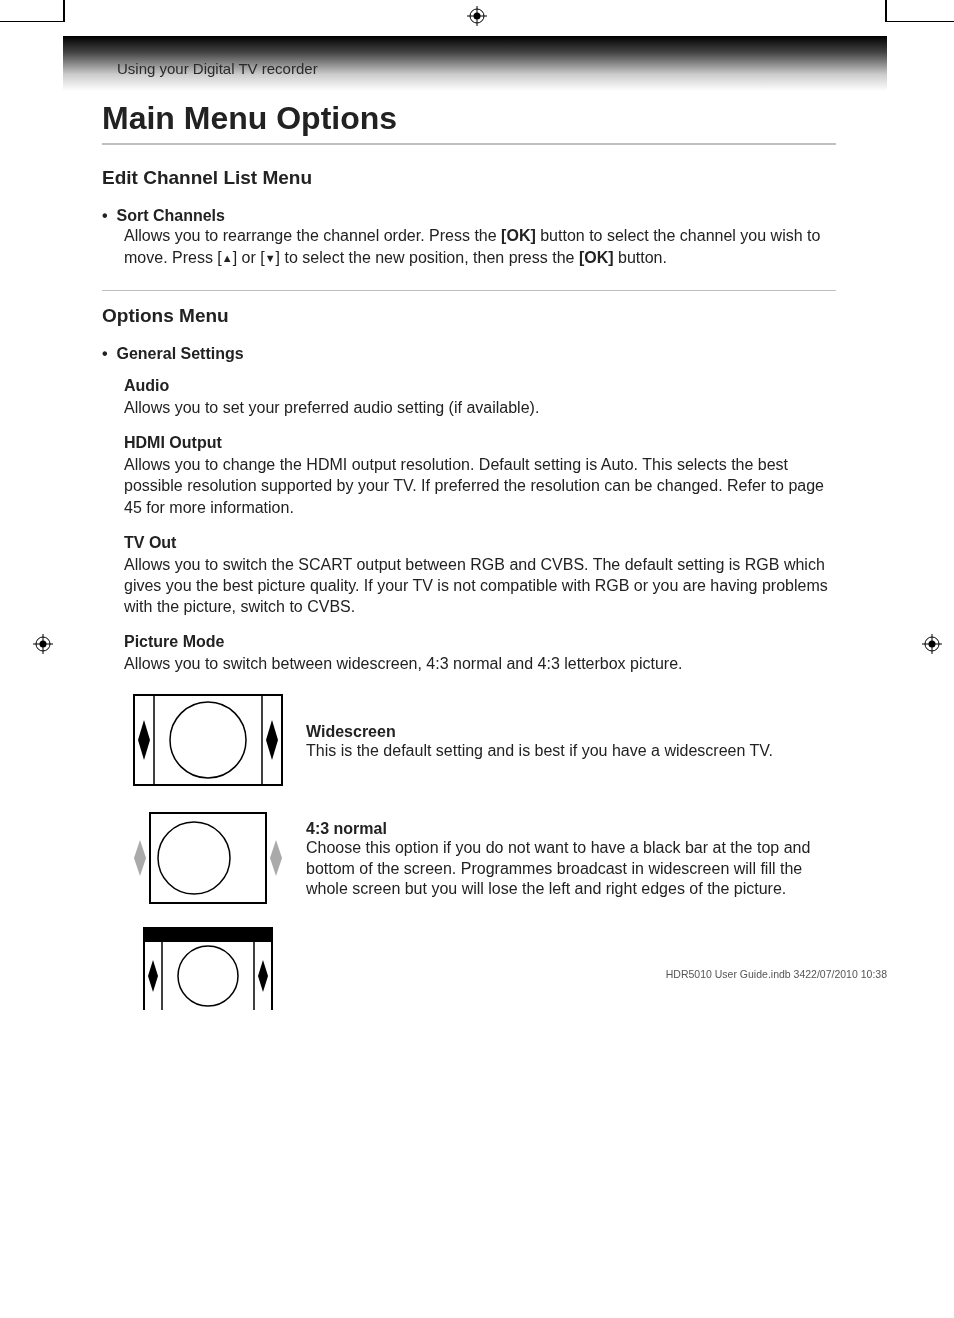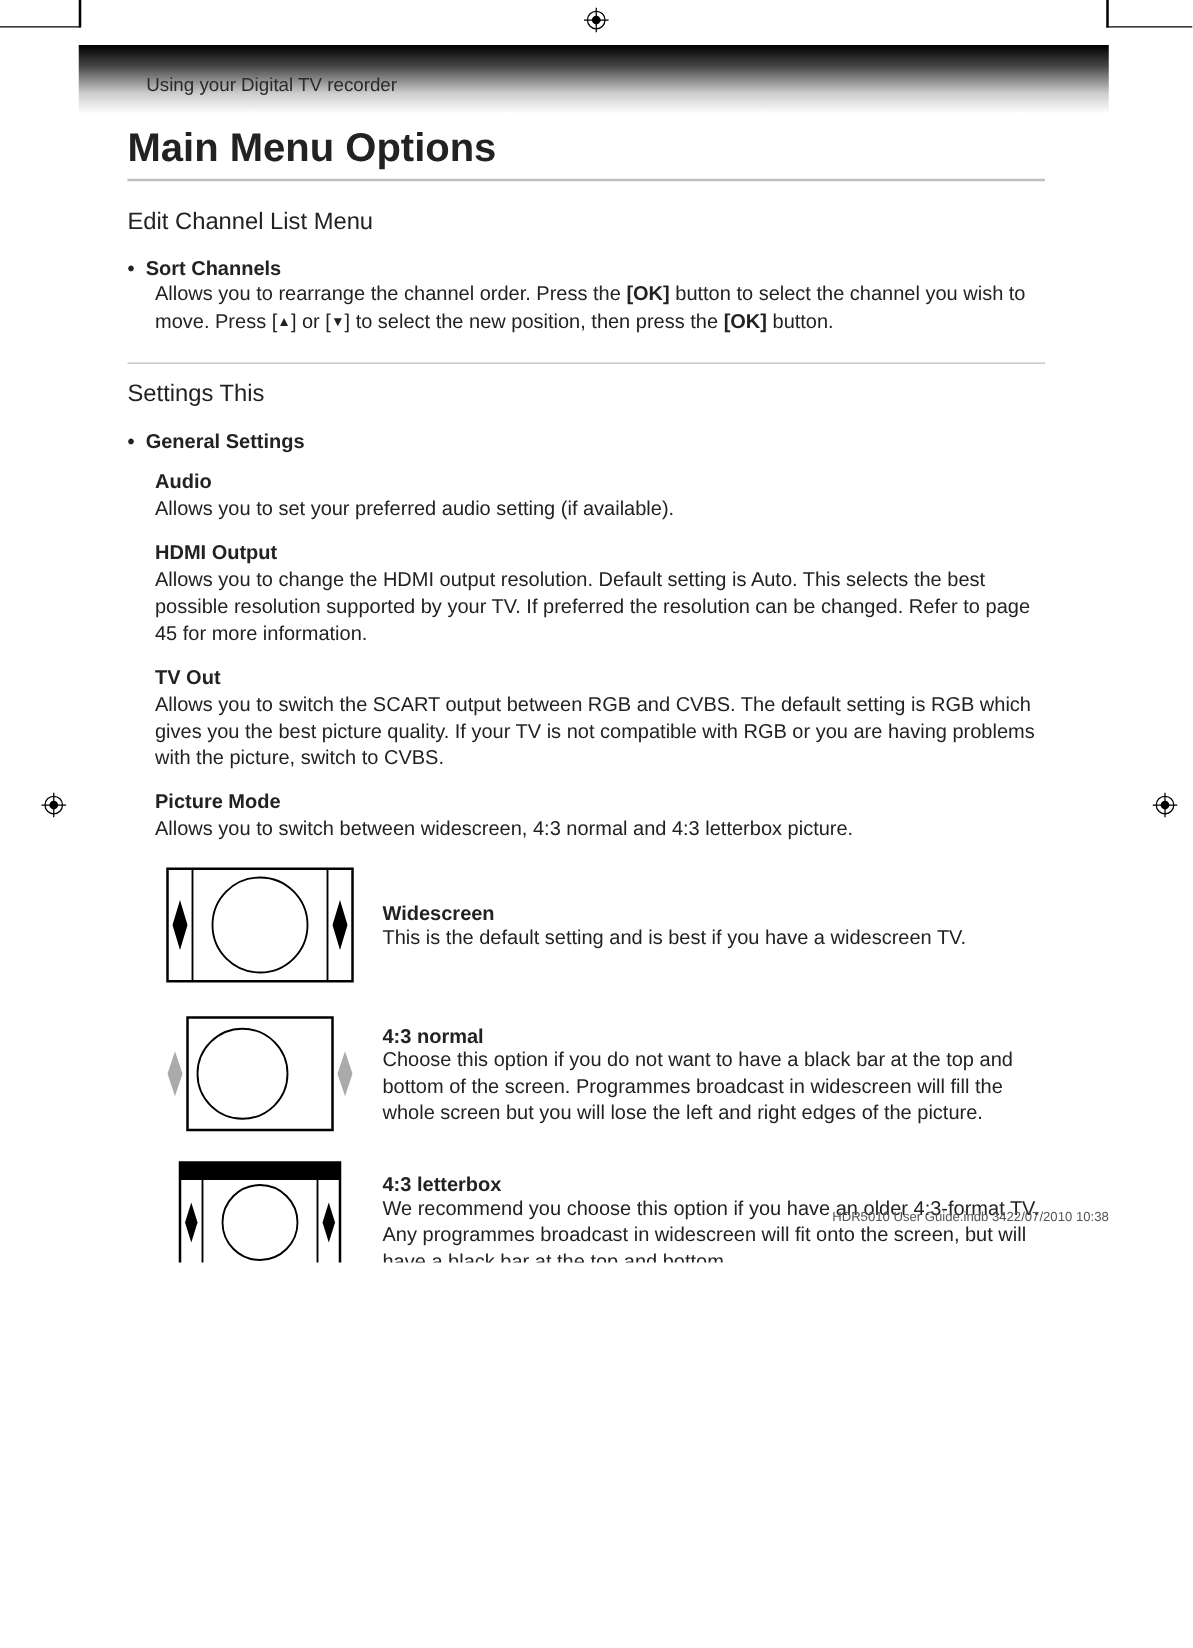--- a/index.html
+++ b/index.html
@@ -72,21 +72,21 @@
     border-top: 2px solid #bfbfbf;
     margin: 6px 0 22px 0;
   }
   .hr2 {
     border: none;
     border-top: 1px solid #bfbfbf;
     margin: 22px 0 14px 0;
   }
   h2.sub {
     font-size: 19px;
-    font-weight: normal;
+    font-weight: bold;
     margin: 0 0 18px 0;
     color: #222;
   }
   .bullet-item {
     margin: 0 0 18px 0;
   }
   .bullet-head {
     font-size: 16px;
     font-weight: bold;
     color: #222;
@@ -220,21 +220,21 @@
 
     <div class="bullet-item">
       <div class="bullet-head">Sort Channels</div>
       <div class="bullet-body">
         <span>Allows you to rearrange the channel order. Press the </span><strong class="inline">[OK]</strong><span> button to select the channel you wish to move. Press [</span><span class="tri">▲</span><span>] or [</span><span class="tri">▼</span><span>] to select the new position, then press the </span><strong class="inline">[OK]</strong><span> button.</span>
       </div>
     </div>
 
     <hr class="hr2">
 
-    <h2 class="sub">Settings This</h2>
+    <h2 class="sub">Options Menu</h2>
 
     <div class="bullet-item" style="margin-bottom:14px">
       <div class="bullet-head">General Settings</div>
     </div>
 
     <div class="gs-block">
       <div class="gs-title">Audio</div>
       <div class="gs-body">Allows you to set your preferred audio setting (if available).</div>
     </div>
 
@@ -291,24 +291,20 @@
           <rect x="20" y="2" width="128" height="96" fill="none" stroke="#000" stroke-width="2"></rect>
           <rect x="20" y="2" width="128" height="14" fill="#000"></rect>
           <rect x="20" y="84" width="128" height="14" fill="#000"></rect>
           <line x1="38" y1="16" x2="38" y2="84" stroke="#000" stroke-width="1.5"></line>
           <line x1="130" y1="16" x2="130" y2="84" stroke="#000" stroke-width="1.5"></line>
           <ellipse cx="84" cy="50" rx="30" ry="30" fill="none" stroke="#000" stroke-width="1.5"></ellipse>
           <path d="M29 34 L34 50 L29 66 L24 50 Z" fill="#000"></path>
           <path d="M139 34 L144 50 L139 66 L134 50 Z" fill="#000"></path>
         </svg>
       </div>
-      <div class="pic-text">
-        <div class="pic-title">4:3 letterbox</div>
-        <div class="pic-body">We recommend you choose this option if you have an older 4:3-format TV. Any programmes broadcast in widescreen will fit onto the screen, but will have a black bar at the top and bottom.</div>
-      </div>
     </div>
   </div>
 
   <div class="footer-line" style="top:1190px;"></div>
   <div class="page-left-bar" style="left:96px; top:1190px; height:36px;"></div>
   <div class="page-number" style="left:104px; top:1198px;">34</div>
 
   <div class="doc-footer">
     <span>HDR5010 User Guide.indb   34</span>
     <span>22/07/2010   10:38</span>

